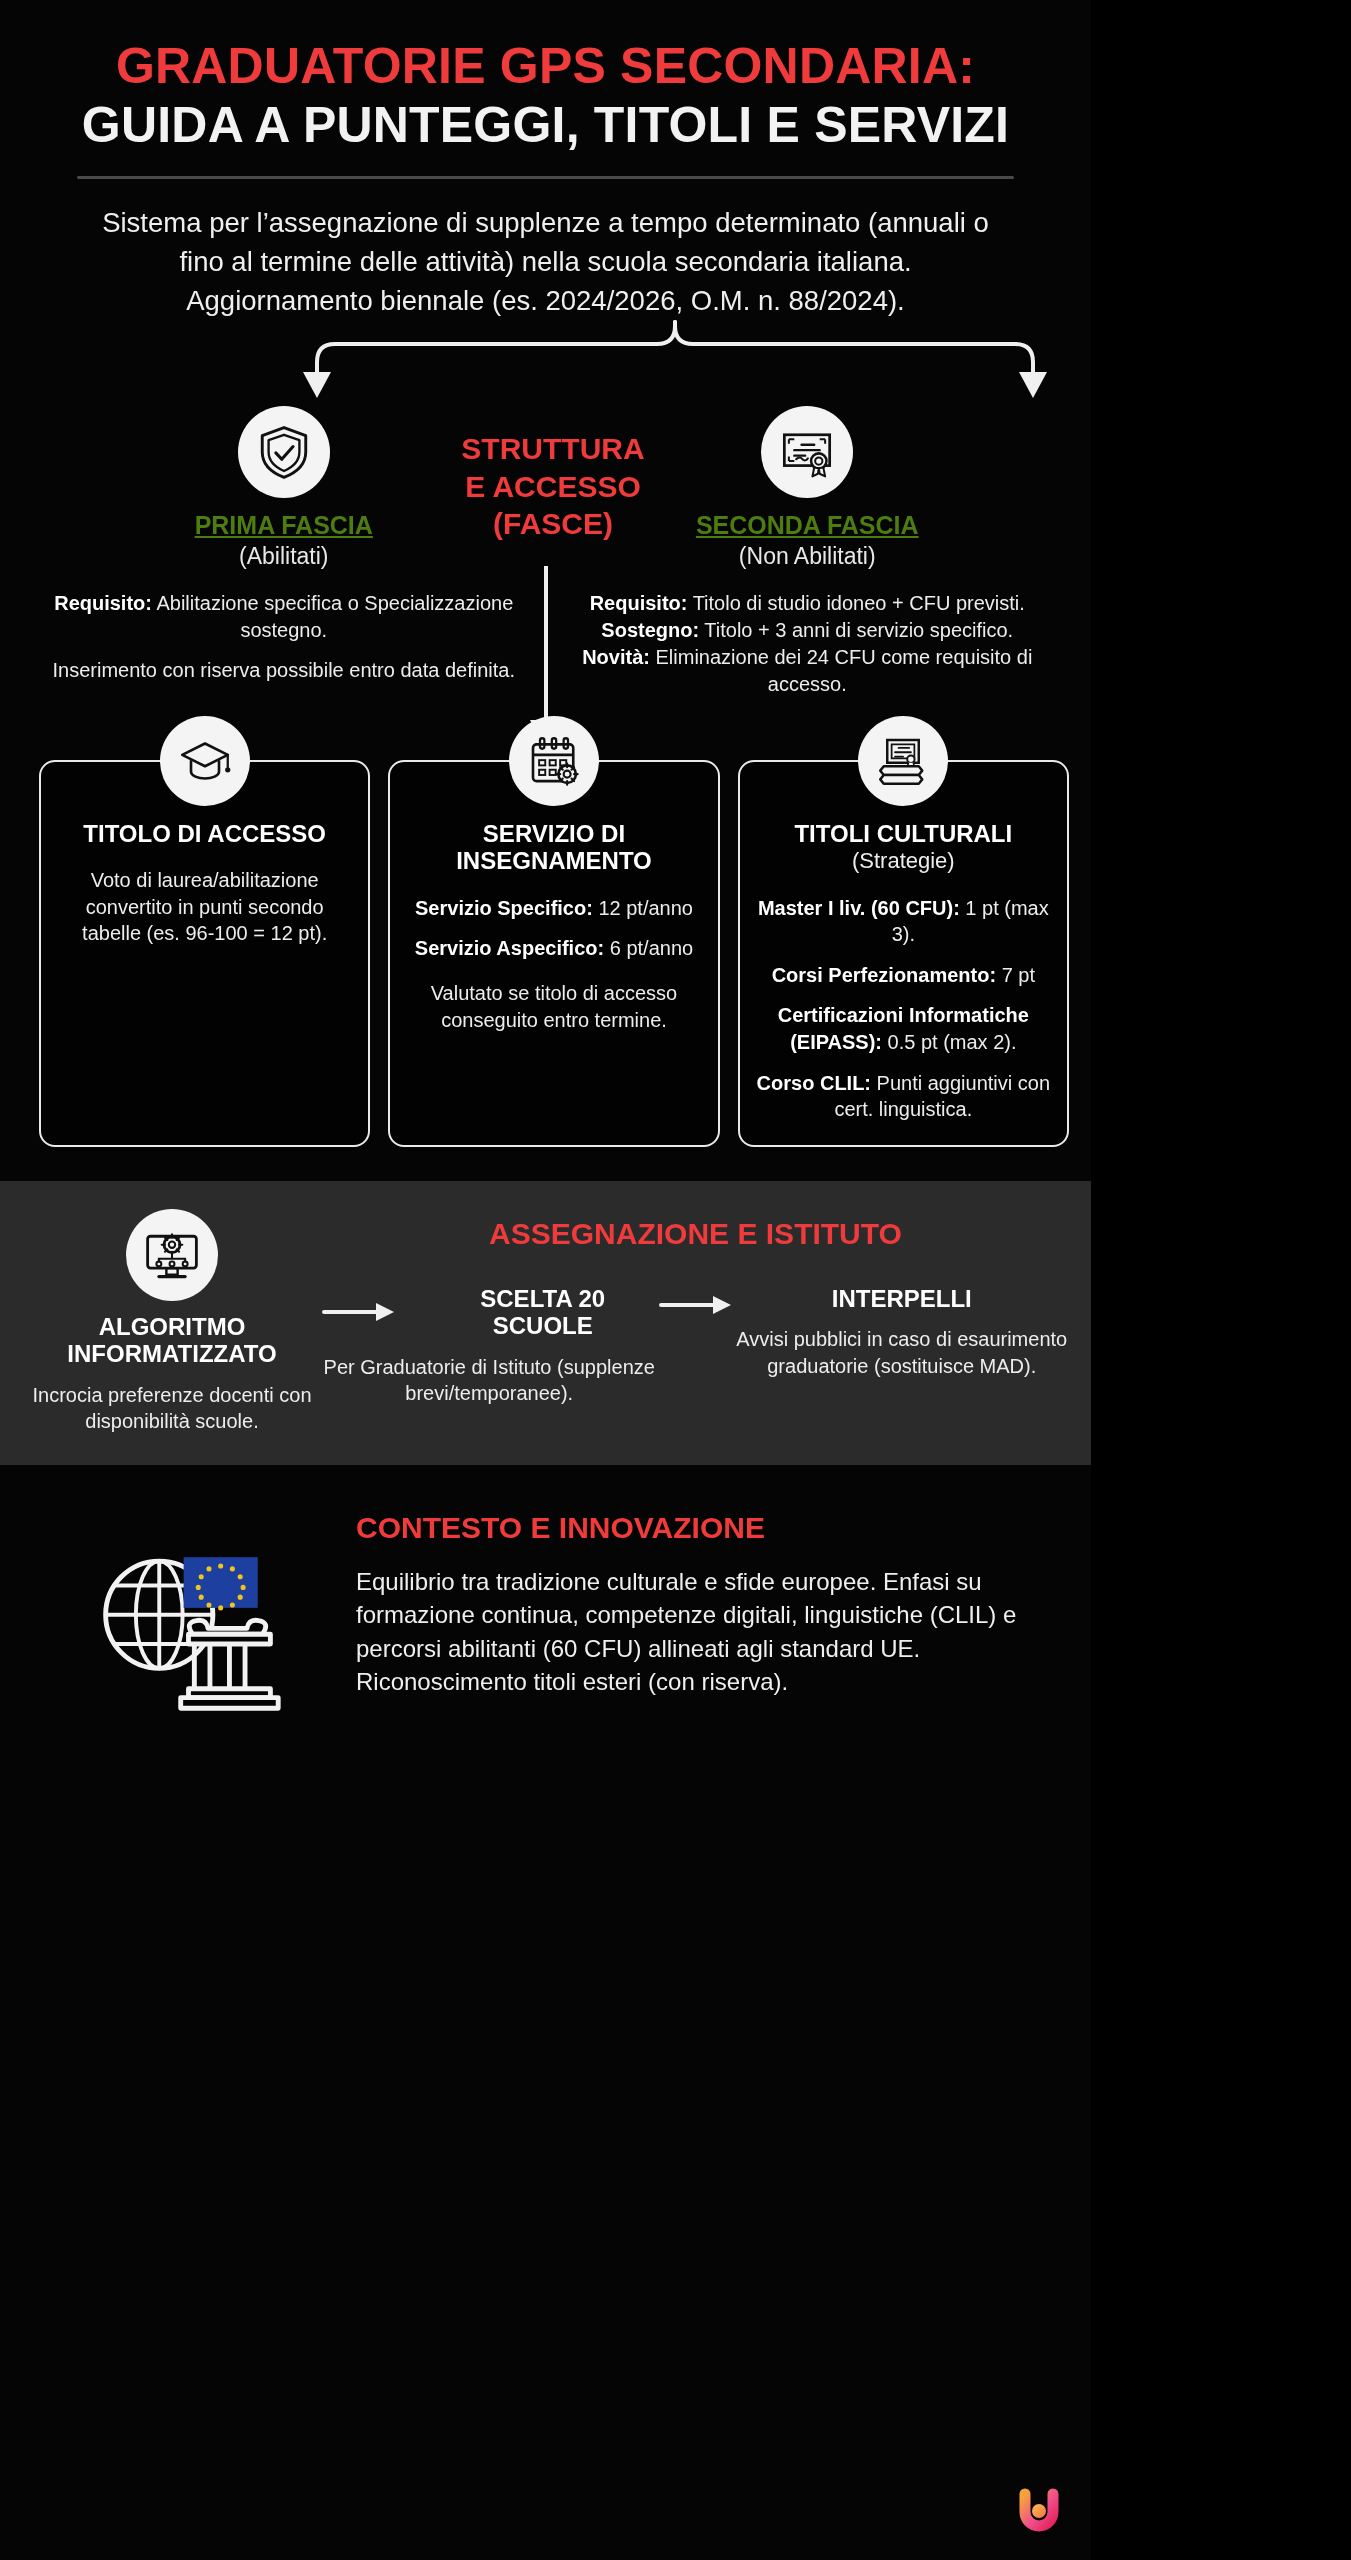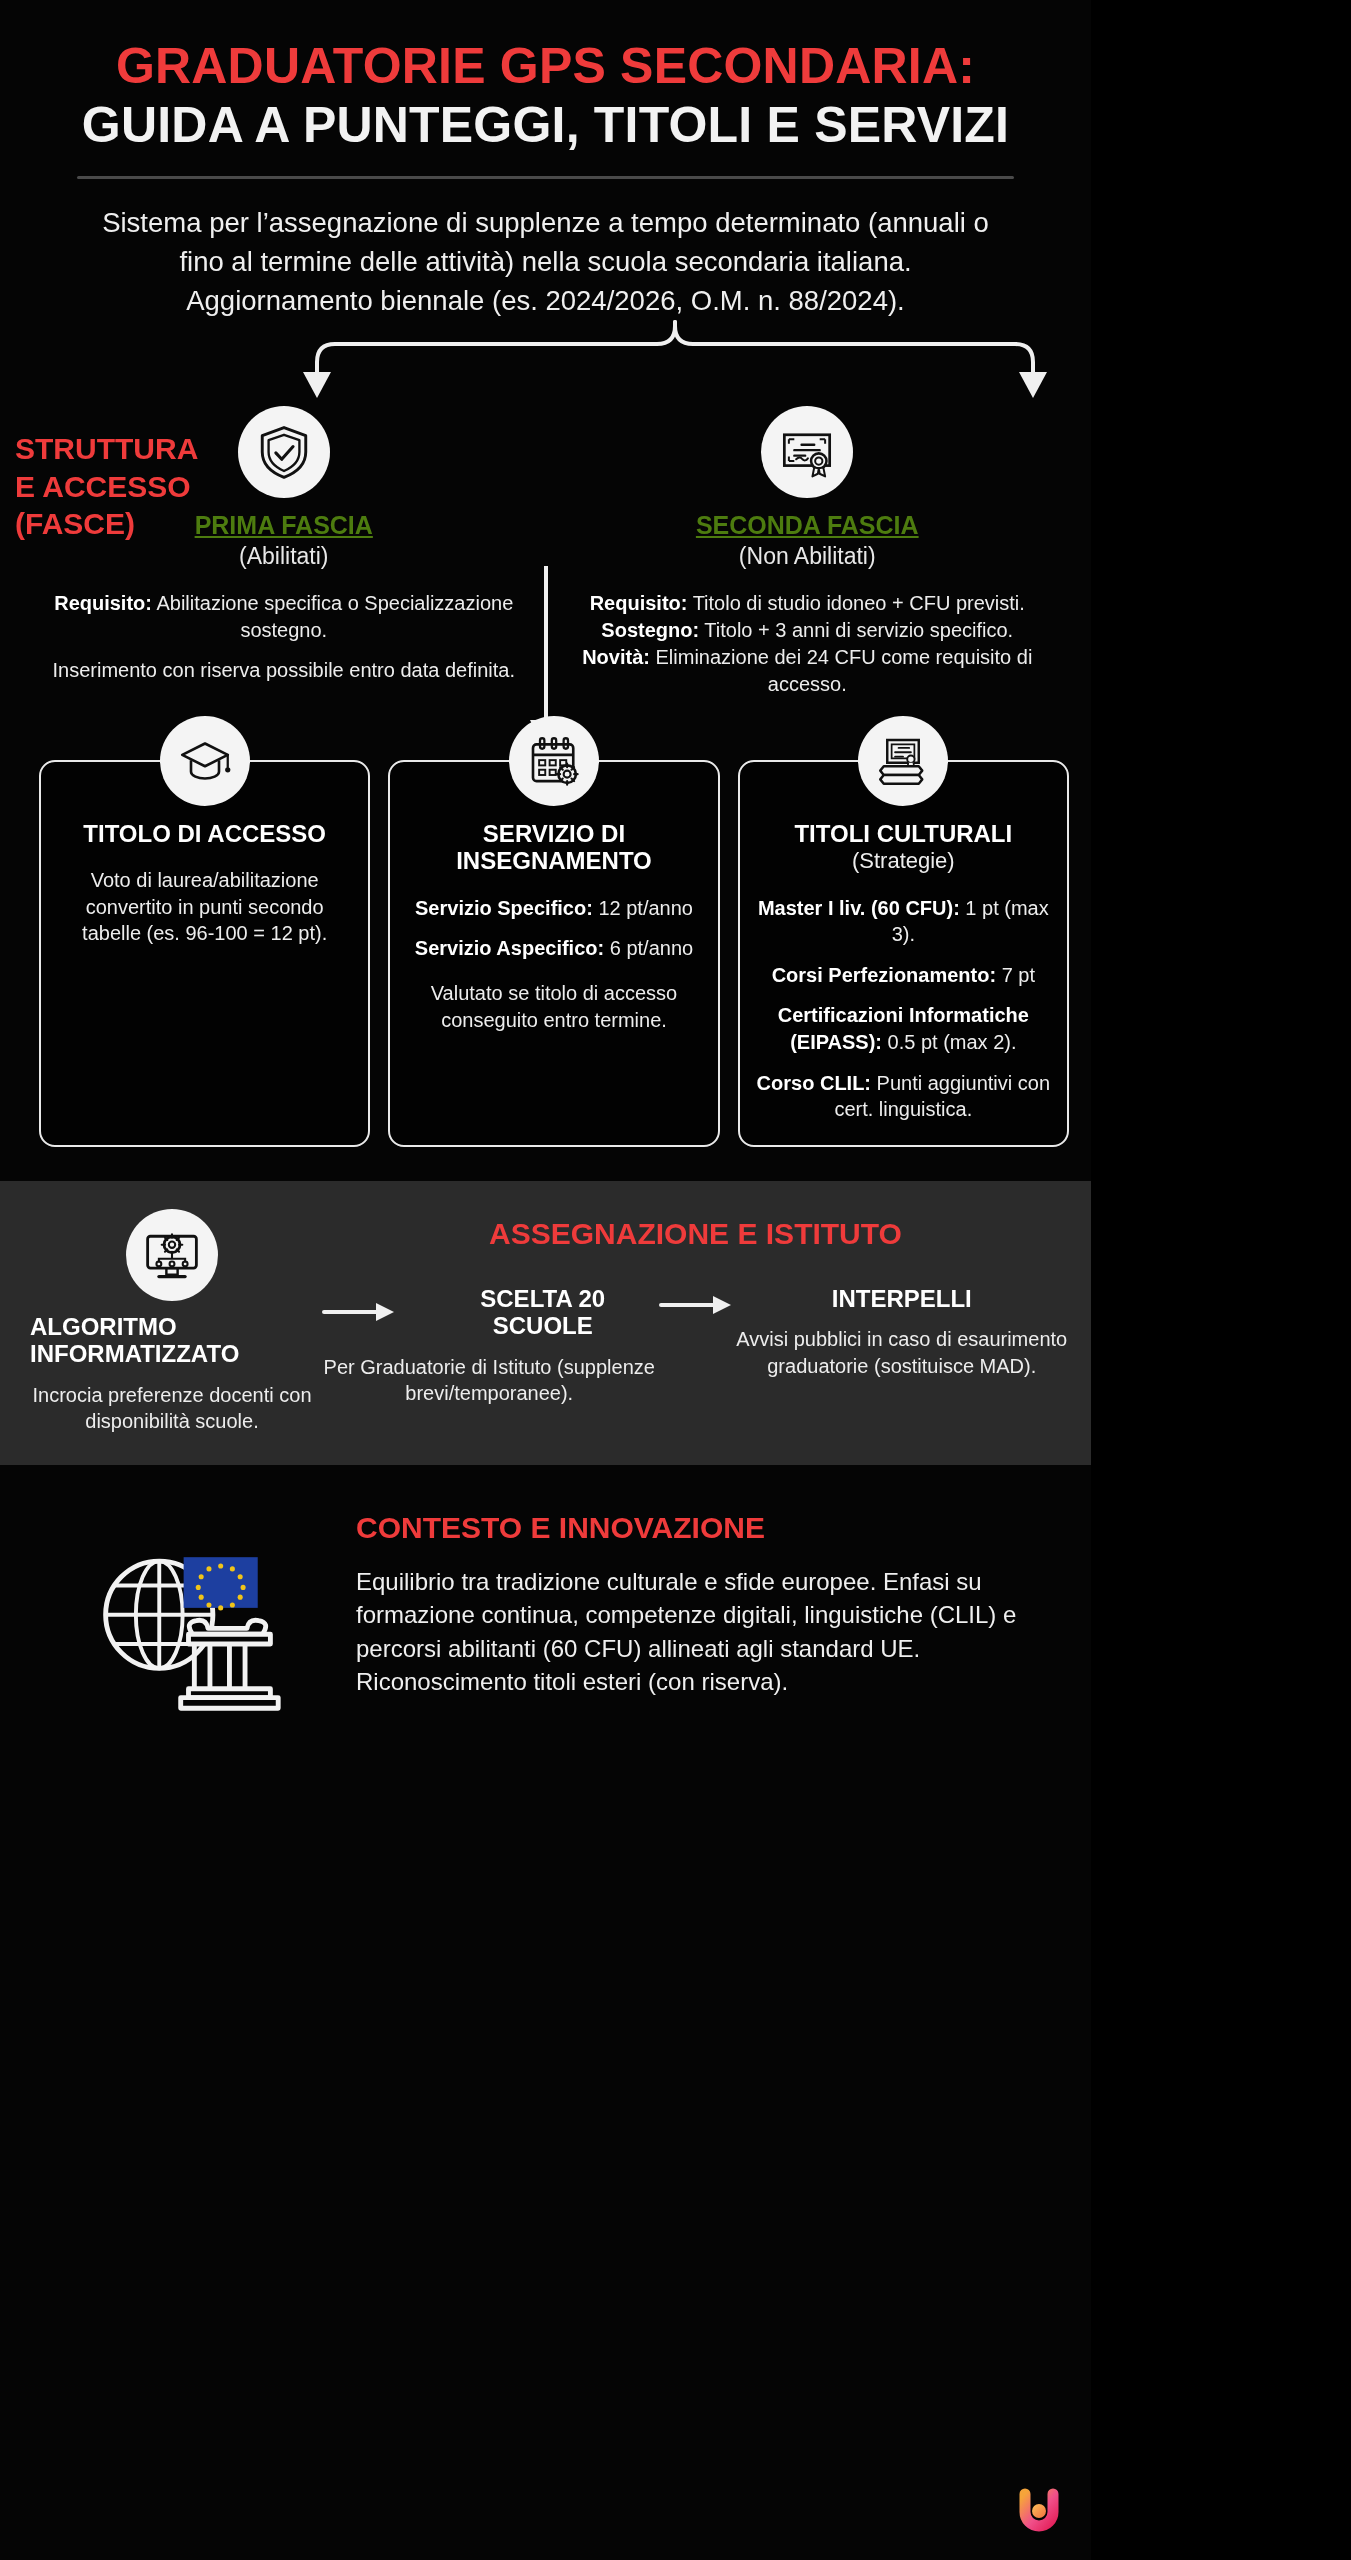--- a/index.html
+++ b/index.html
@@ -59,21 +59,21 @@
   }
   .fascia-sub{
     font-size:23px;color:#e8e8e8;line-height:1.25;margin:2px 0 20px 0;
   }
   .fascia-body{font-size:20px;line-height:1.34;color:#ededed;}
   .fascia-body p{margin:0 0 13px 0;}
   .fascia-body b{font-weight:bold;color:#ffffff;text-align:center;}
 
   .center-label{
     position:absolute;left:15px;right:0;top:24px;
-    pointer-events:none;
+    text-align:center;pointer-events:none;
   }
   .center-label .cl{
     display:inline-block;
     font-size:30px;font-weight:bold;color:#ef3b3b;line-height:1.25;
   }
 
   
   .downarrow{position:absolute;left:0;right:0;top:160px;text-align:center;}
 
   
@@ -112,21 +112,21 @@
   .band{
     background:#2b2b2b;margin-top:34px;padding:22px 22px 30px 22px;
   }
   .band-grid{
     display:grid;
     grid-template-columns:300px 1fr;
     align-items:start;
   }
   .band .circle-icon{width:92px;height:92px;margin:6px auto 12px auto;}
   .algo-title{
-    font-size:24px;font-weight:bold;color:#fff;line-height:1.15;margin:8px;
+    text-align:center;font-size:24px;font-weight:bold;color:#fff;line-height:1.15;margin:8px;
   }
   .algo-body{
     text-align:center;font-size:20px;line-height:1.32;color:#ededed;margin:14px 0 0 0;
   }
   .band-head{
     font-size:30px;font-weight:bold;color:#ef3b3b;text-align:center;margin:14px 0 0 0;
   }
   .flow{
     display:grid;grid-template-columns:1fr 78px 1fr;
     align-items:start;margin-top:34px;

